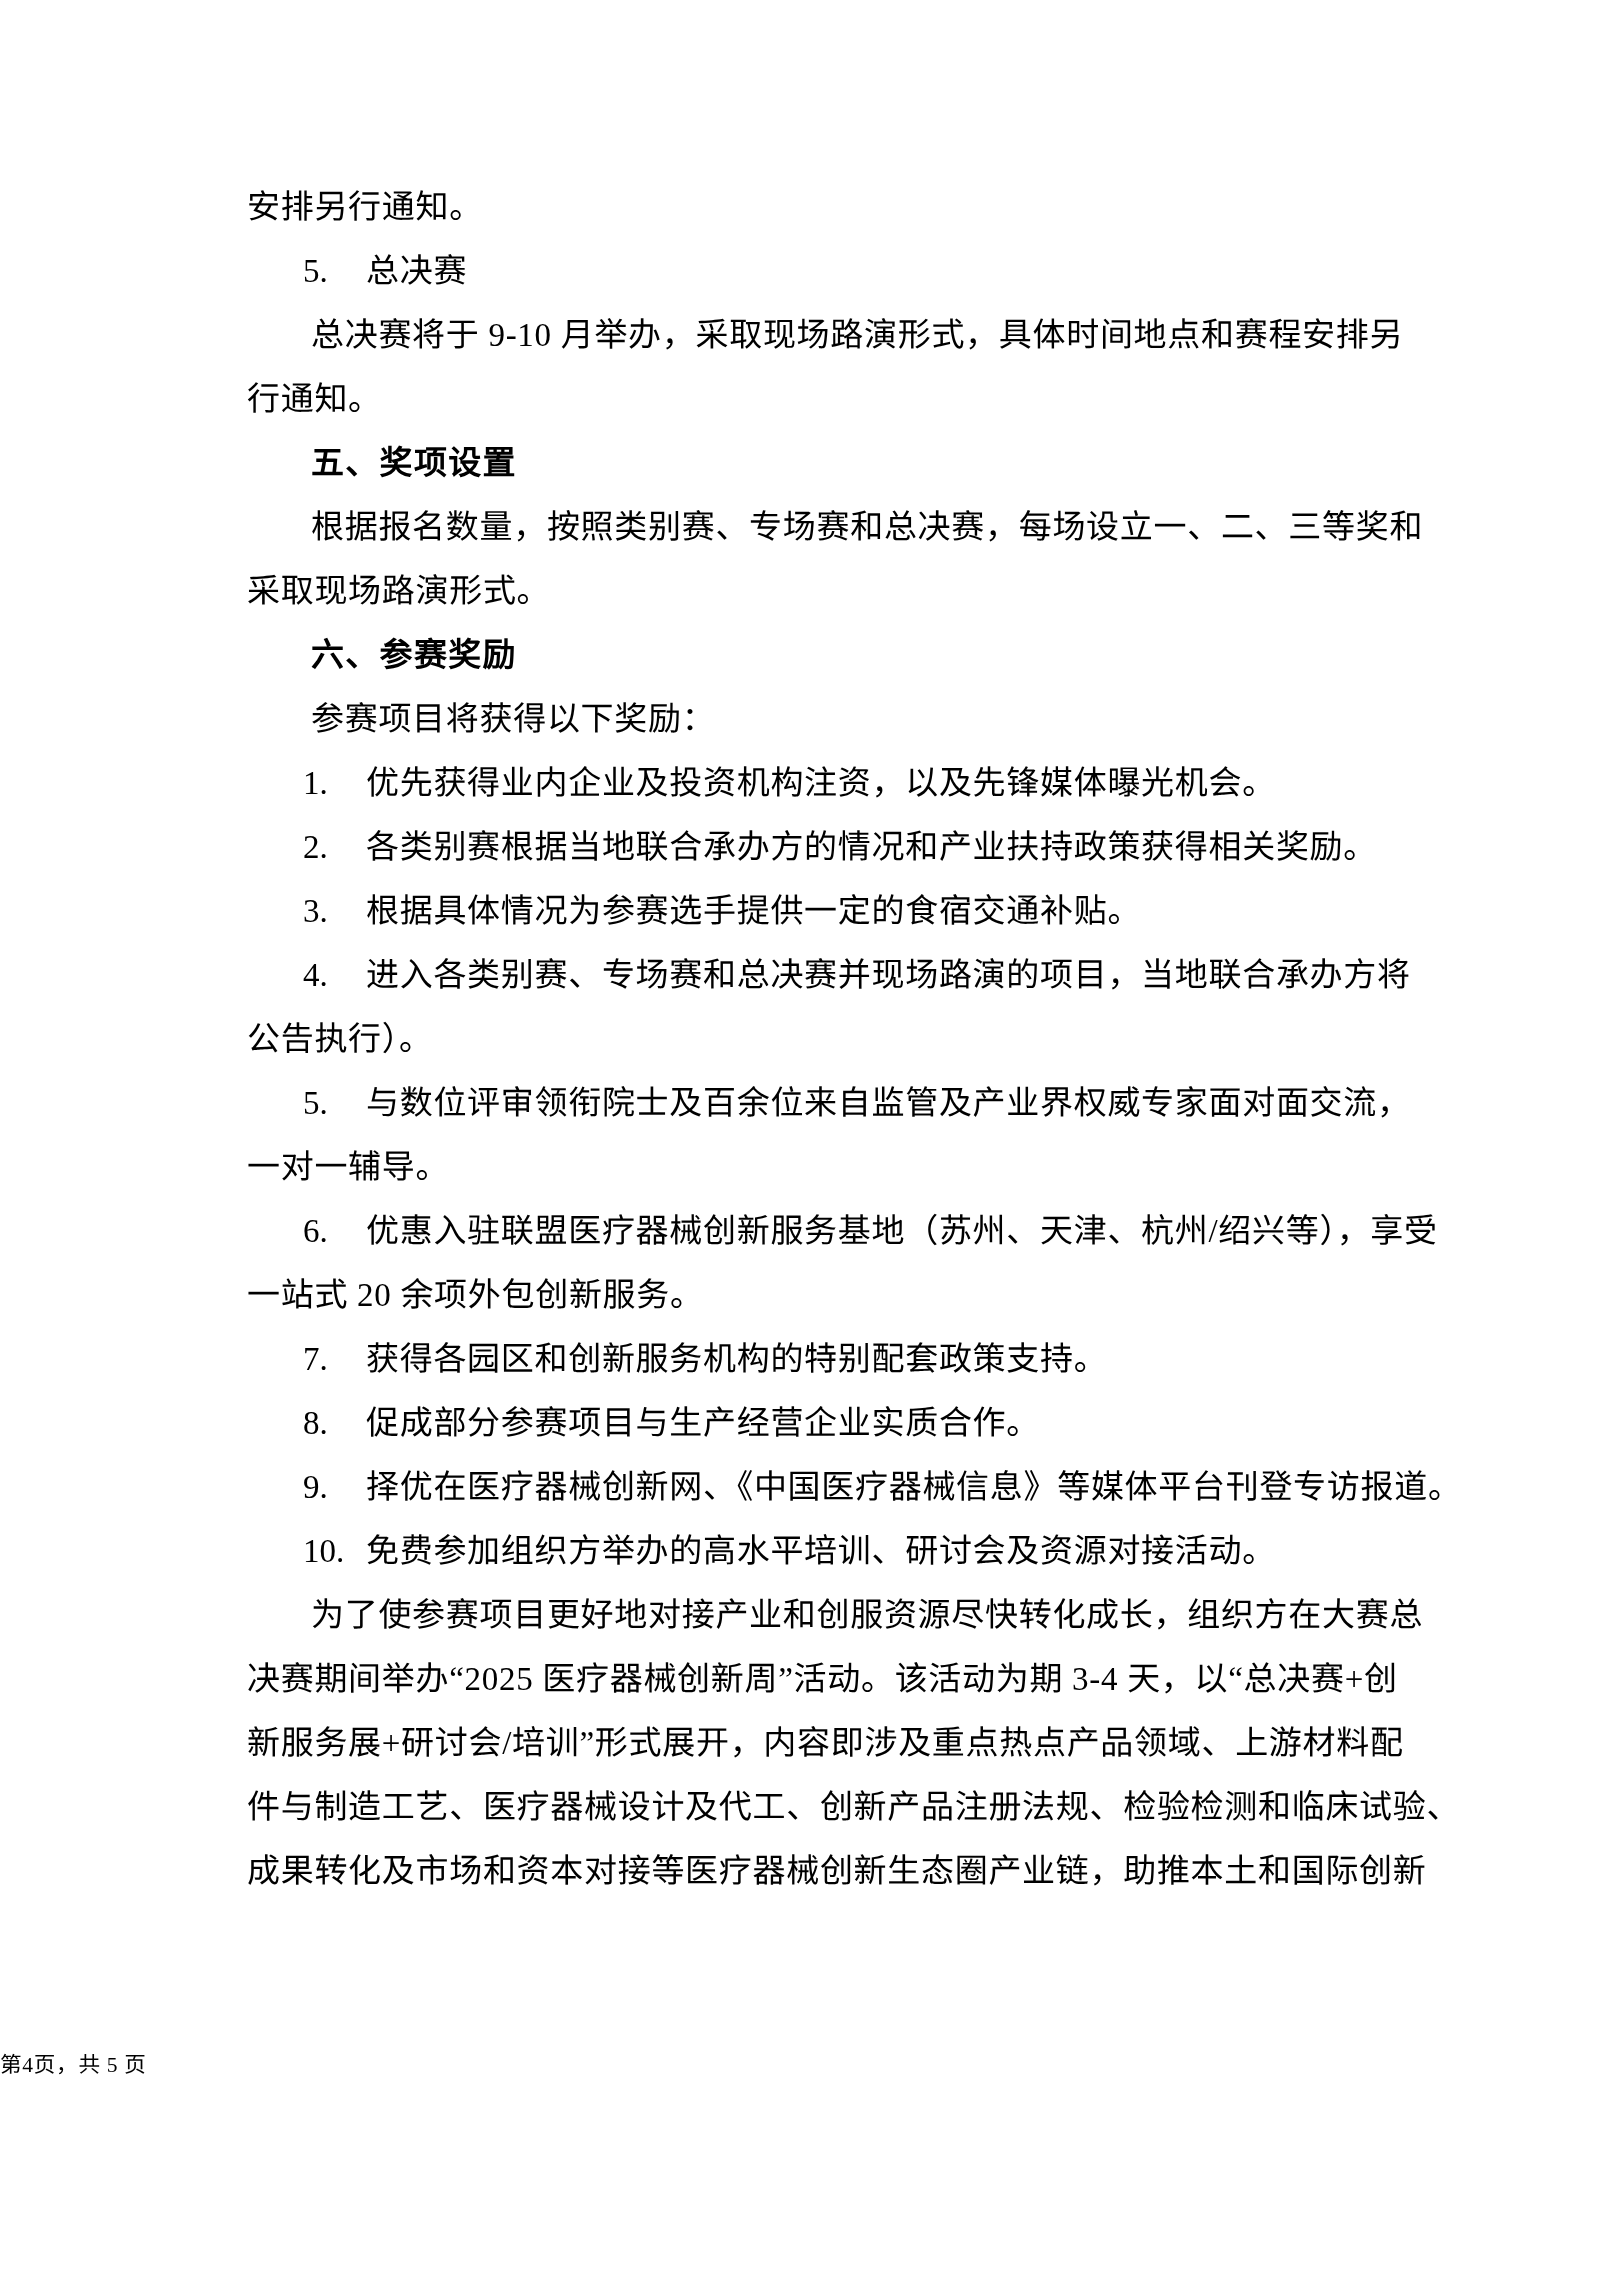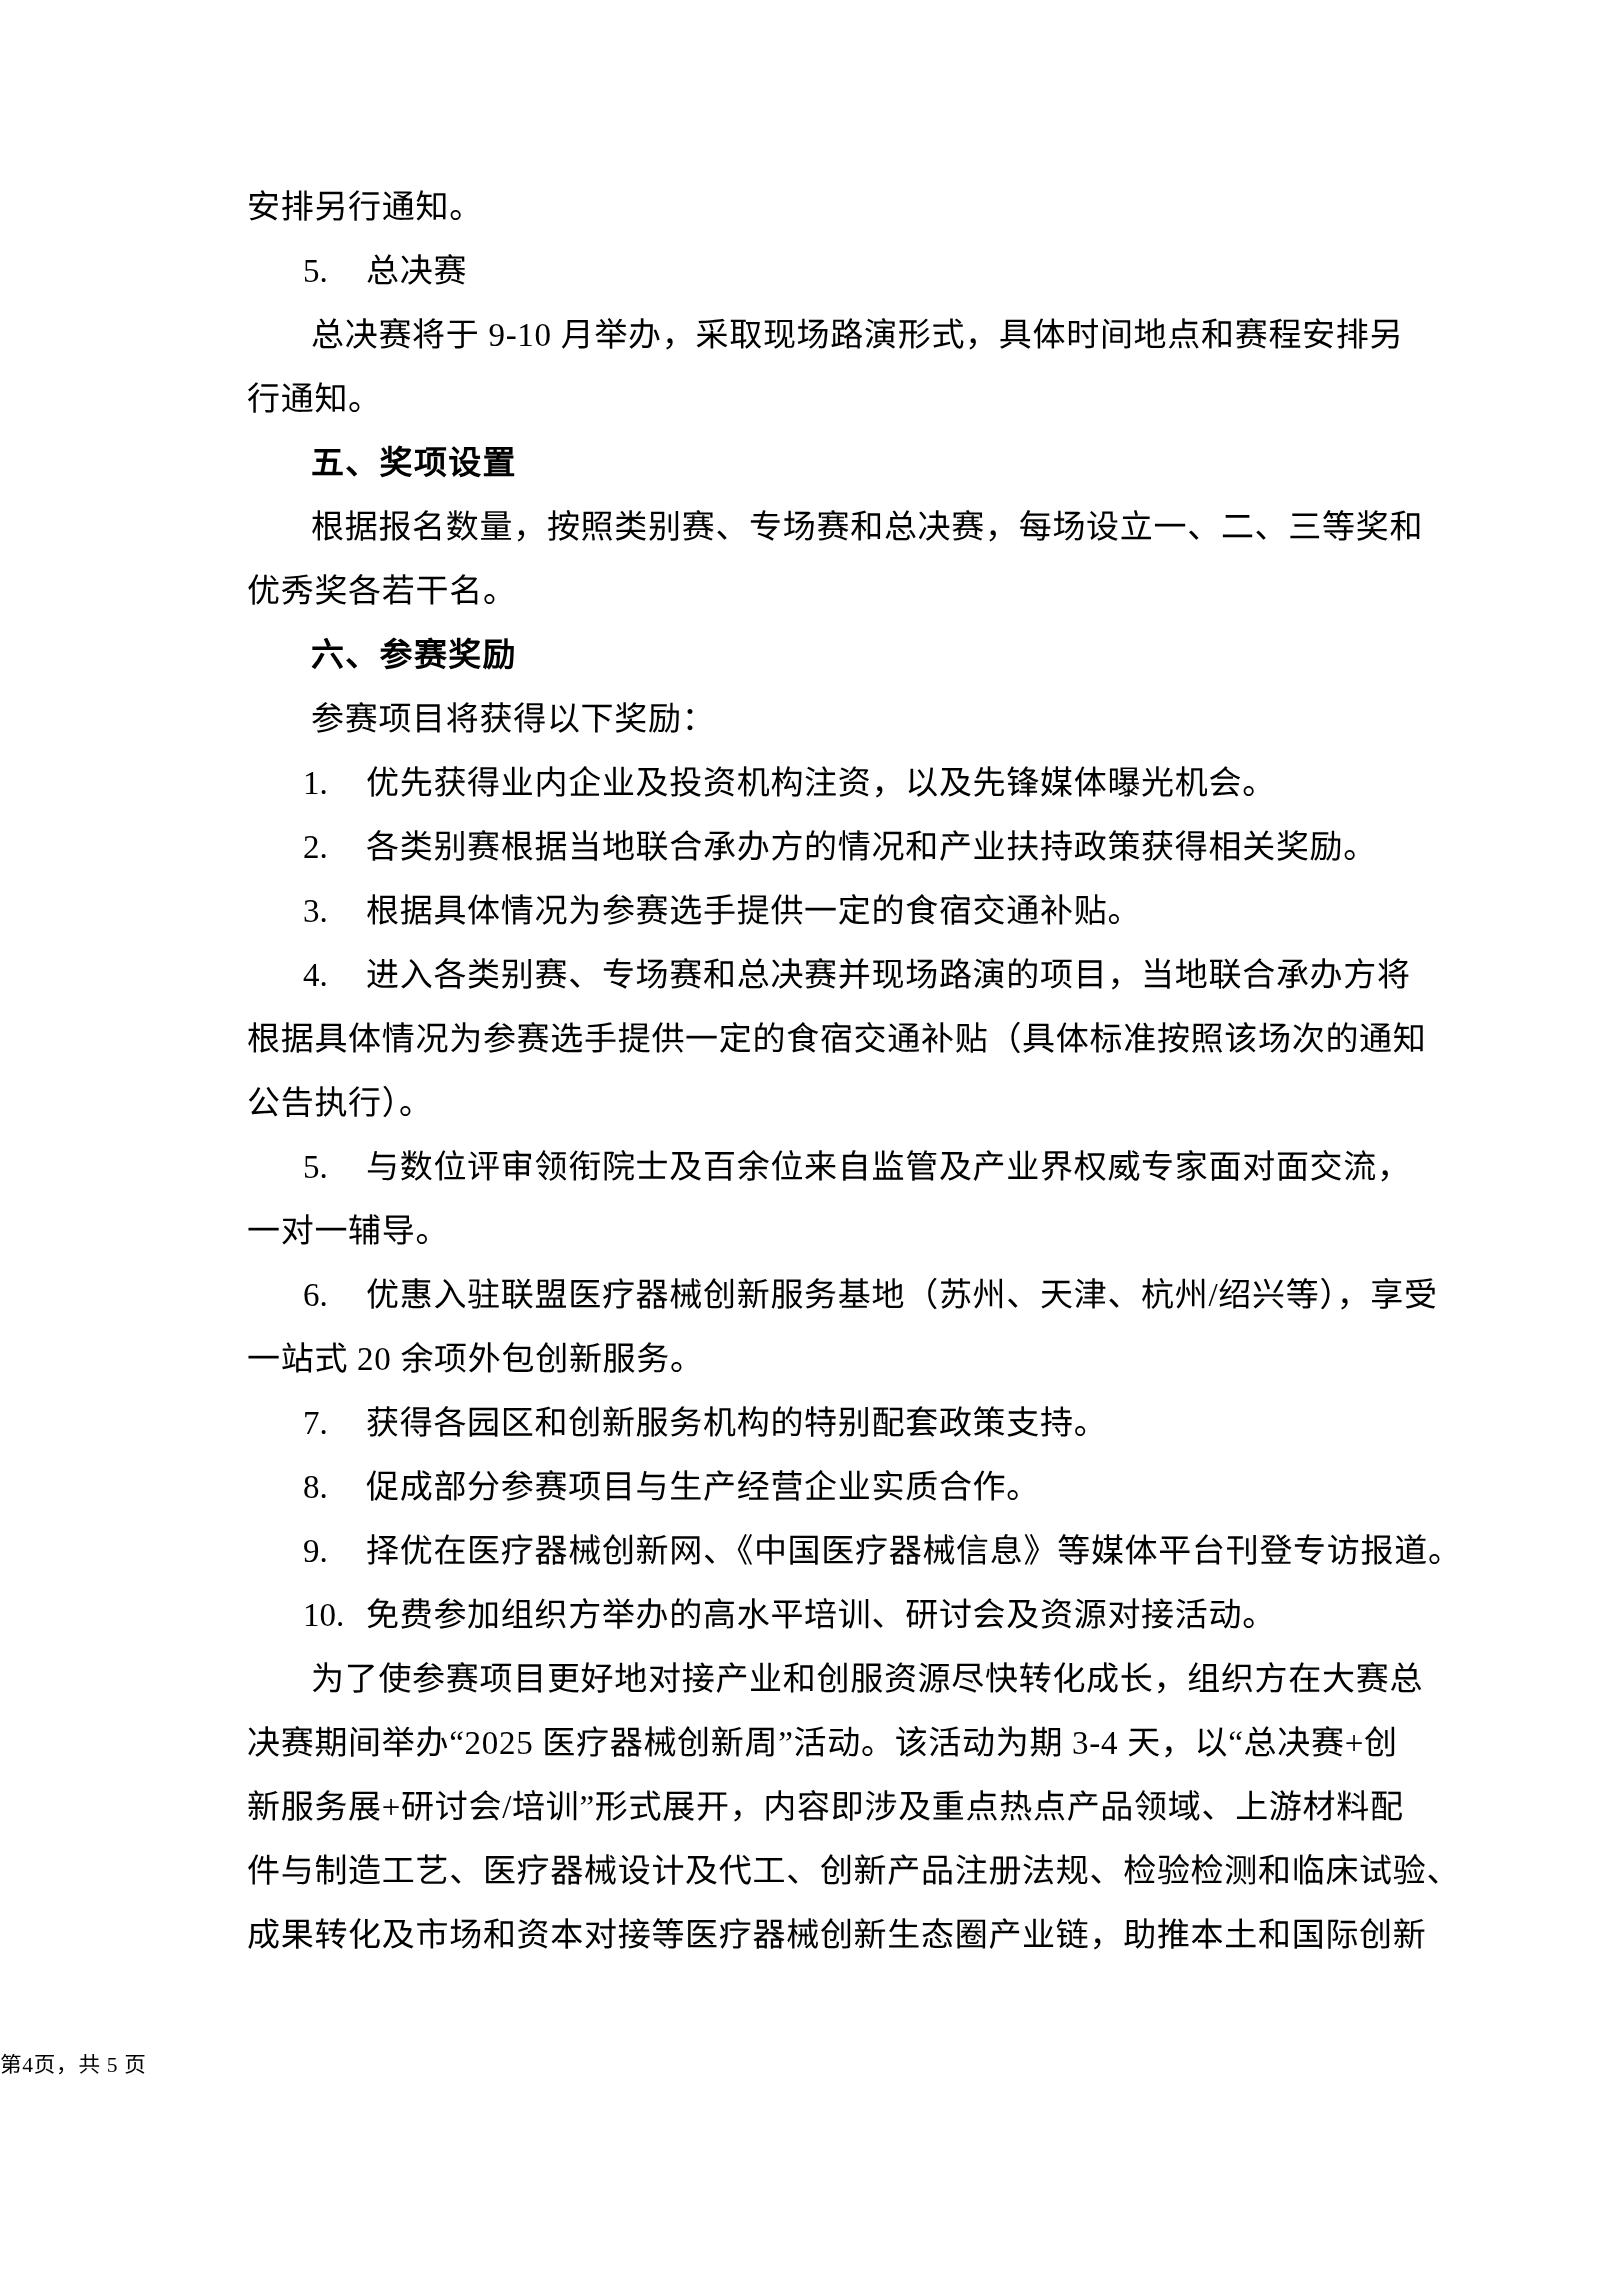--- a/index.html
+++ b/index.html
@@ -63,28 +63,27 @@
 <body>
 
 <div class="page">
   <div class="text-column">
       <div class="line plain">安排另行通知。</div>
       <div class="line list"><span class="num">5.</span><span class="txt">总决赛</span></div>
       <div class="line para">总决赛将于 9-10 月举办，采取现场路演形式，具体时间地点和赛程安排另</div>
       <div class="line plain">行通知。</div>
       <div class="line heading">五、奖项设置</div>
       <div class="line para">根据报名数量，按照类别赛、专场赛和总决赛，每场设立一、二、三等奖和</div>
-      <div class="line plain">优秀奖各若干名。</div>
+      <div class="line plain">采取现场路演形式。</div>
       <div class="line heading">六、参赛奖励</div>
       <div class="line para">参赛项目将获得以下奖励：</div>
       <div class="line list"><span class="num">1.</span><span class="txt">优先获得业内企业及投资机构注资，以及先锋媒体曝光机会。</span></div>
       <div class="line list"><span class="num">2.</span><span class="txt">各类别赛根据当地联合承办方的情况和产业扶持政策获得相关奖励。</span></div>
       <div class="line list"><span class="num">3.</span><span class="txt">根据具体情况为参赛选手提供一定的食宿交通补贴。</span></div>
       <div class="line list"><span class="num">4.</span><span class="txt">进入各类别赛、专场赛和总决赛并现场路演的项目，当地联合承办方将</span></div>
-      <div class="line plain">根据具体情况为参赛选手提供一定的食宿交通补贴（具体标准按照该场次的通知</div>
       <div class="line plain">公告执行）。</div>
       <div class="line list"><span class="num">5.</span><span class="txt">与数位评审领衔院士及百余位来自监管及产业界权威专家面对面交流，</span></div>
       <div class="line plain">一对一辅导。</div>
       <div class="line list"><span class="num">6.</span><span class="txt">优惠入驻联盟医疗器械创新服务基地（苏州、天津、杭州/绍兴等），享受</span></div>
       <div class="line plain">一站式 20 余项外包创新服务。</div>
       <div class="line list"><span class="num">7.</span><span class="txt">获得各园区和创新服务机构的特别配套政策支持。</span></div>
       <div class="line list"><span class="num">8.</span><span class="txt">促成部分参赛项目与生产经营企业实质合作。</span></div>
       <div class="line list"><span class="num">9.</span><span class="txt">择优在医疗器械创新网、《中国医疗器械信息》等媒体平台刊登专访报道。</span></div>
       <div class="line list"><span class="num">10.</span><span class="txt">免费参加组织方举办的高水平培训、研讨会及资源对接活动。</span></div>
       <div class="line para">为了使参赛项目更好地对接产业和创服资源尽快转化成长，组织方在大赛总</div>

